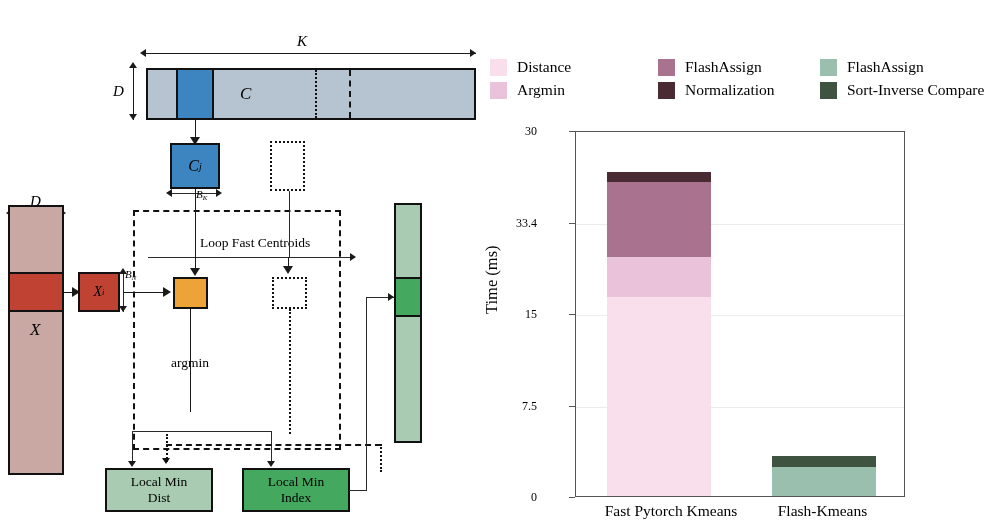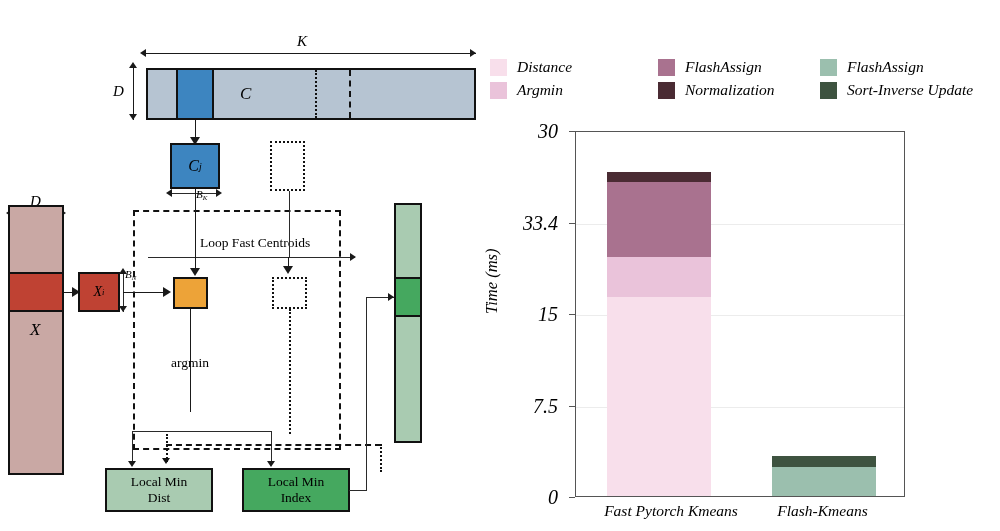--- a/index.html
+++ b/index.html
@@ -44,30 +44,30 @@
   .ah-sm-l{border-top-width:4px;border-bottom-width:4px;border-right-width:6px;}
 
   .mathlab{position:absolute;font-style:italic;font-size:15px;}
   .textlab{position:absolute;font-size:13.5px;text-align:center;line-height:1.15;}
 
   .cellbox{position:absolute;box-sizing:border-box;border:2.4px solid #111;}
   .centertext{display:flex;align-items:center;justify-content:center;
               width:100%;height:100%;}
 
   
-  #chart{position:absolute;left:470px;top:0;width:530px;height:424px;font-style:italic;}
+  #chart{position:absolute;left:470px;top:0;width:530px;height:424px;}
   #legend{position:absolute;left:20px;top:58px;width:510px;}
   .leg-item{display:flex;align-items:center;}
   .leg-sw{width:17px;height:17px;flex:0 0 17px;}
   .leg-tx{margin-left:10px;font-size:15.5px;white-space:nowrap;}
 
   #plot{position:absolute;left:105px;top:131px;width:330px;height:366px;
         border:1.2px solid #555;box-sizing:border-box;background:#fff;}
   .grid{position:absolute;left:0;width:100%;height:0;border-top:1px solid #ececec;}
-  .ytick{position:absolute;right:442px;font-size:20px;text-align:right;
+  .ytick{position:absolute;right:463px;font-size:12px;text-align:right;
          transform:translateY(-50%);white-space:nowrap;}
   .ytickline{position:absolute;width:6px;height:0;border-top:1.2px solid #555;}
   #ylabel{position:absolute;left:12px;top:314px;font-size:16.5px;
           transform:rotate(-90deg);transform-origin:left top;white-space:nowrap;}
   .xtick{position:absolute;top:502px;font-size:15.5px;text-align:center;
          white-space:nowrap;transform:translateX(-50%);}
   .seg{position:absolute;width:100%;left:0;}
   .barwrap{position:absolute;bottom:0;}
 </style>
 </head>
@@ -208,21 +208,21 @@
       <div class="leg-item" style="position: absolute; left: 168px; top: 23px;">
         <span class="leg-sw" style="background: rgb(74, 43, 51);"></span>
         <span class="leg-tx">Normalization</span>
       </div>
       <div class="leg-item" style="position: absolute; left: 330px; top: 0px;">
         <span class="leg-sw" style="background: rgb(155, 191, 174);"></span>
         <span class="leg-tx">FlashAssign</span>
       </div>
       <div class="leg-item" style="position: absolute; left: 330px; top: 23px;">
         <span class="leg-sw" style="background: rgb(62, 83, 64);"></span>
-        <span class="leg-tx">Sort-Inverse Update</span>
+        <span class="leg-tx">Sort-Inverse Compare</span>
       </div>
     </div>
 
   <div id="ylabel">Time (ms)</div>
 
   <div id="plot">
       <div class="grid" style="top: 274.5px;"></div>
       <div class="grid" style="top: 183px;"></div>
       <div class="grid" style="top: 91.5px;"></div>
       <div class="barwrap" style="left: 30.5px; width: 104px; height: 0px;">

